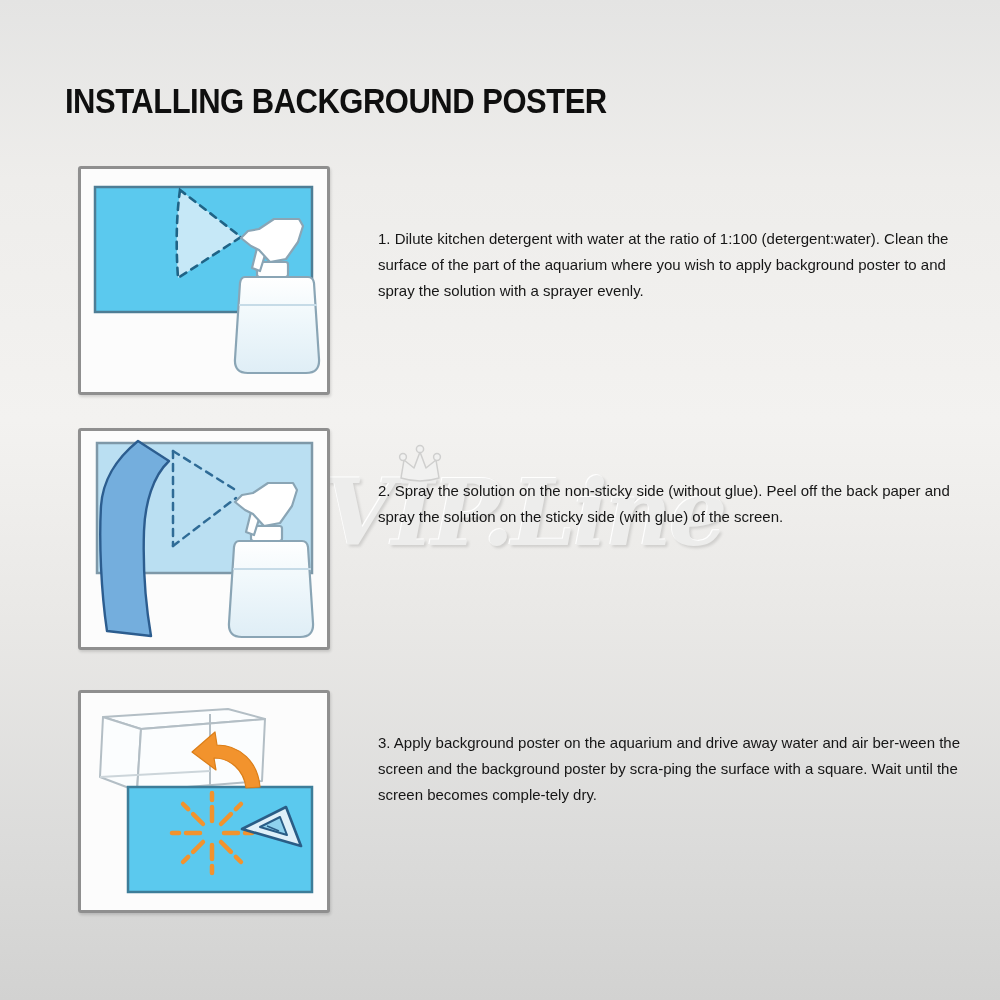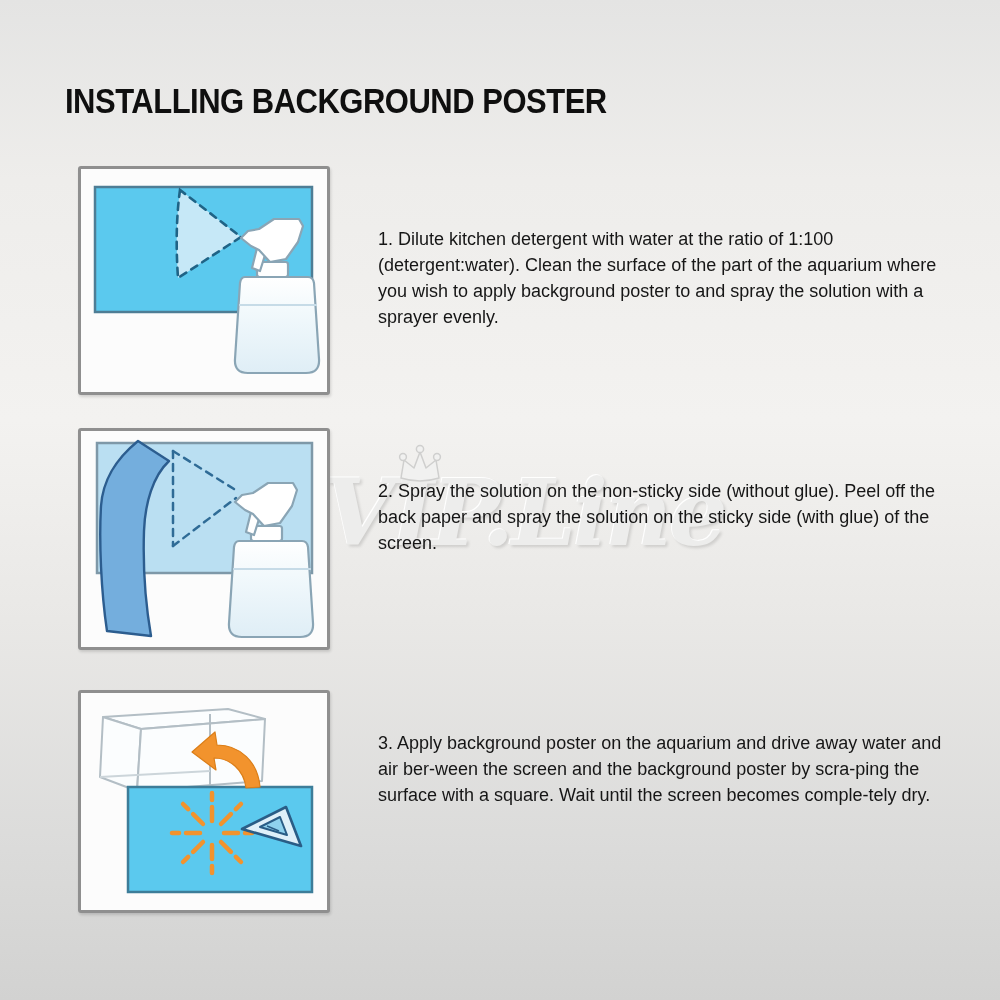--- a/index.html
+++ b/index.html
@@ -22,21 +22,21 @@
     background:#fcfcfc;border:3px solid #8f8f8f;border-radius:3px;
     box-shadow:1px 2px 3px rgba(0,0,0,0.14);
     box-sizing:border-box;z-index:2;
   }
   .illus-box svg{display:block;width:100%;height:100%;}
   #box1{top:166px;height:229px;}
   #box2{top:428px;height:222px;}
   #box3{top:690px;height:223px;}
   .step-text{
     position:absolute;left:378px;width:584px;margin:0;
-    font-size:18px;line-height:26px;color:#161616;z-index:2;
+    font-size:15px;line-height:26px;color:#161616;z-index:2;
   }
   #text1{top:226px;}
   #text2{top:478px;}
   #text3{top:730px;}
   .watermark{
     position:absolute;left:323px;top:458px;z-index:1;
     pointer-events:none;
   }
   .watermark-text{
     font-family:"DejaVu Serif", serif;font-style:italic;

